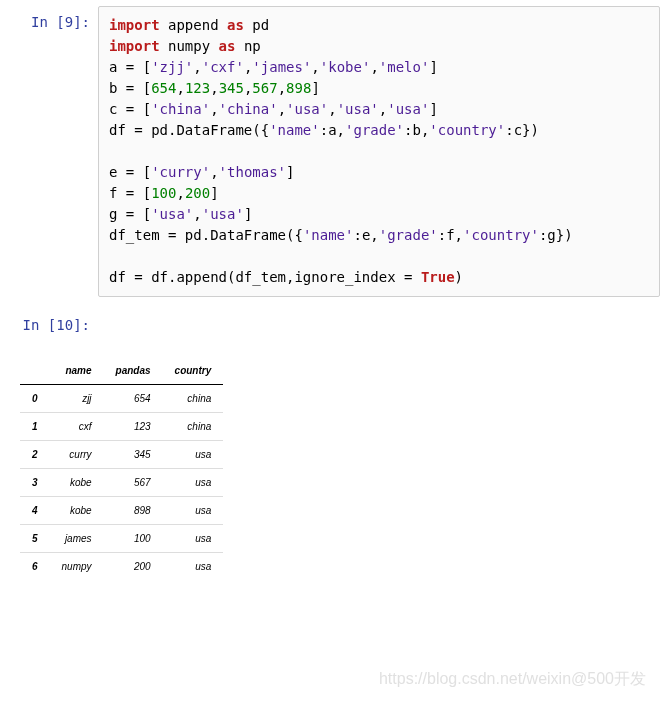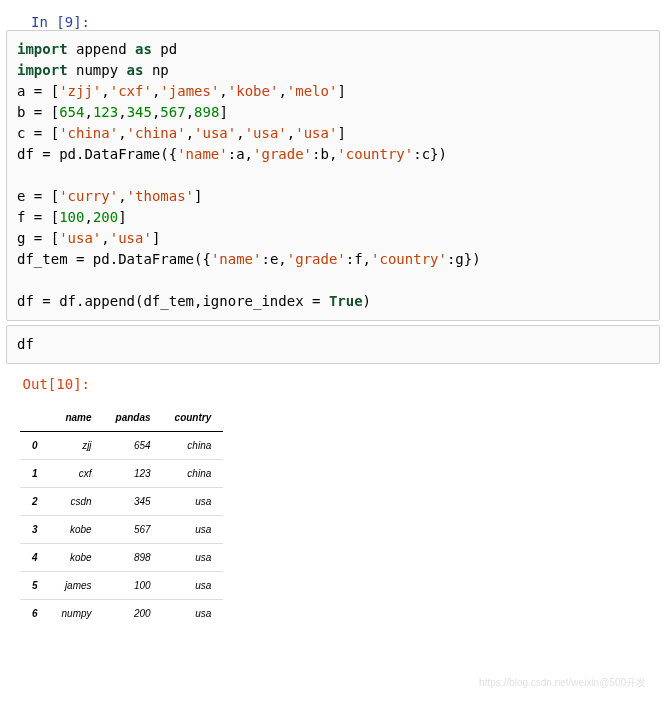--- a/index.html
+++ b/index.html
@@ -7,22 +7,21 @@
     padding: 6px;
     font-family: monospace;
     font-size: 14px;
     background: #fff;
     color: #000;
     width: 666px;
     box-sizing: border-box;
   }
   .cell {
     display: flex;
-    margin-bottom: 4px;
-    flex-direction: column;
+    margin-bottom: 12px;
   }
   .prompt {
     width: 92px;
     flex-shrink: 0;
     text-align: right;
     padding: 8px 8px 0 0;
     font-family: monospace;
     box-sizing: border-box;
   }
   .prompt-in { color: #303F9F; }
@@ -30,22 +29,22 @@
   .input-area {
     flex: 1;
     border: 1px solid #cfcfcf;
     border-radius: 2px;
     padding: 8px 10px;
     background: #fafafa;
     line-height: 1.5;
     white-space: pre;
     overflow-x: auto;
   }
-  .kw-green { color: #14532d; font-weight: bold; }
-  .str-red { color: #c2410c; }
+  .kw-green { color: #b91c1c; font-weight: bold; }
+  .str-red { color: #4c1d95; }
   .num-green { color: #008000; }
   .output-area {
     flex: 1;
     padding: 8px 10px;
   }
   table.df {
     border-collapse: collapse;
     font-family: Arial, sans-serif;
     font-size: 10px;
     margin-top: 4px;
@@ -69,21 +68,21 @@
   }
   table.df tbody tr:last-child {
     border-bottom: none;
   }
   .watermark {
     position: absolute;
     right: 20px;
     bottom: 18px;
     color: #ccc;
     font-family: Arial,sans-serif;
-    font-size: 10px;
+    font-size: 16px;
     opacity: 0.6;
   }
 </style>
 </head>
 <body>
 
 <div class="cell">
   <div class="prompt prompt-in">In  [9]:</div>
   <div class="input-area"><span class="kw-green">import</span><span> append </span><span class="kw-green">as</span><span> pd</span>
 <span class="kw-green">import</span><span> numpy </span><span class="kw-green">as</span><span> np</span>
@@ -94,25 +93,24 @@
 
 <span>e = [</span><span class="str-red">'curry'</span><span>,</span><span class="str-red">'thomas'</span><span>]</span>
 <span>f = [</span><span class="num-green">100</span><span>,</span><span class="num-green">200</span><span>]</span>
 <span>g = [</span><span class="str-red">'usa'</span><span>,</span><span class="str-red">'usa'</span><span>]</span>
 <span>df_tem = pd.DataFrame({</span><span class="str-red">'name'</span><span>:e,</span><span class="str-red">'grade'</span><span>:f,</span><span class="str-red">'country'</span><span>:g})</span>
 
 <span>df = df.append(df_tem,ignore_index = </span><span class="kw-green">True</span><span>)</span></div>
 </div>
 
 <div class="cell">
-  <div class="input-area"><span>df</span></div>
+  <div class="prompt prompt-in">In [10]:</div>
 </div>
 
 <div class="cell">
-  <div class="prompt prompt-out">Out[10]:</div>
   <div class="output-area">
     <table class="df">
       <thead>
         <tr>
           <th></th>
           <th>name</th>
           <th>pandas</th>
           <th>country</th>
         </tr>
       </thead>
@@ -124,21 +122,21 @@
             <td>china</td>
           </tr>
         <tr>
             <th>1</th>
             <td>cxf</td>
             <td>123</td>
             <td>china</td>
           </tr>
         <tr>
             <th>2</th>
-            <td>csdn</td>
+            <td>curry</td>
             <td>345</td>
             <td>usa</td>
           </tr>
         <tr>
             <th>3</th>
             <td>kobe</td>
             <td>567</td>
             <td>usa</td>
           </tr>
         <tr>

